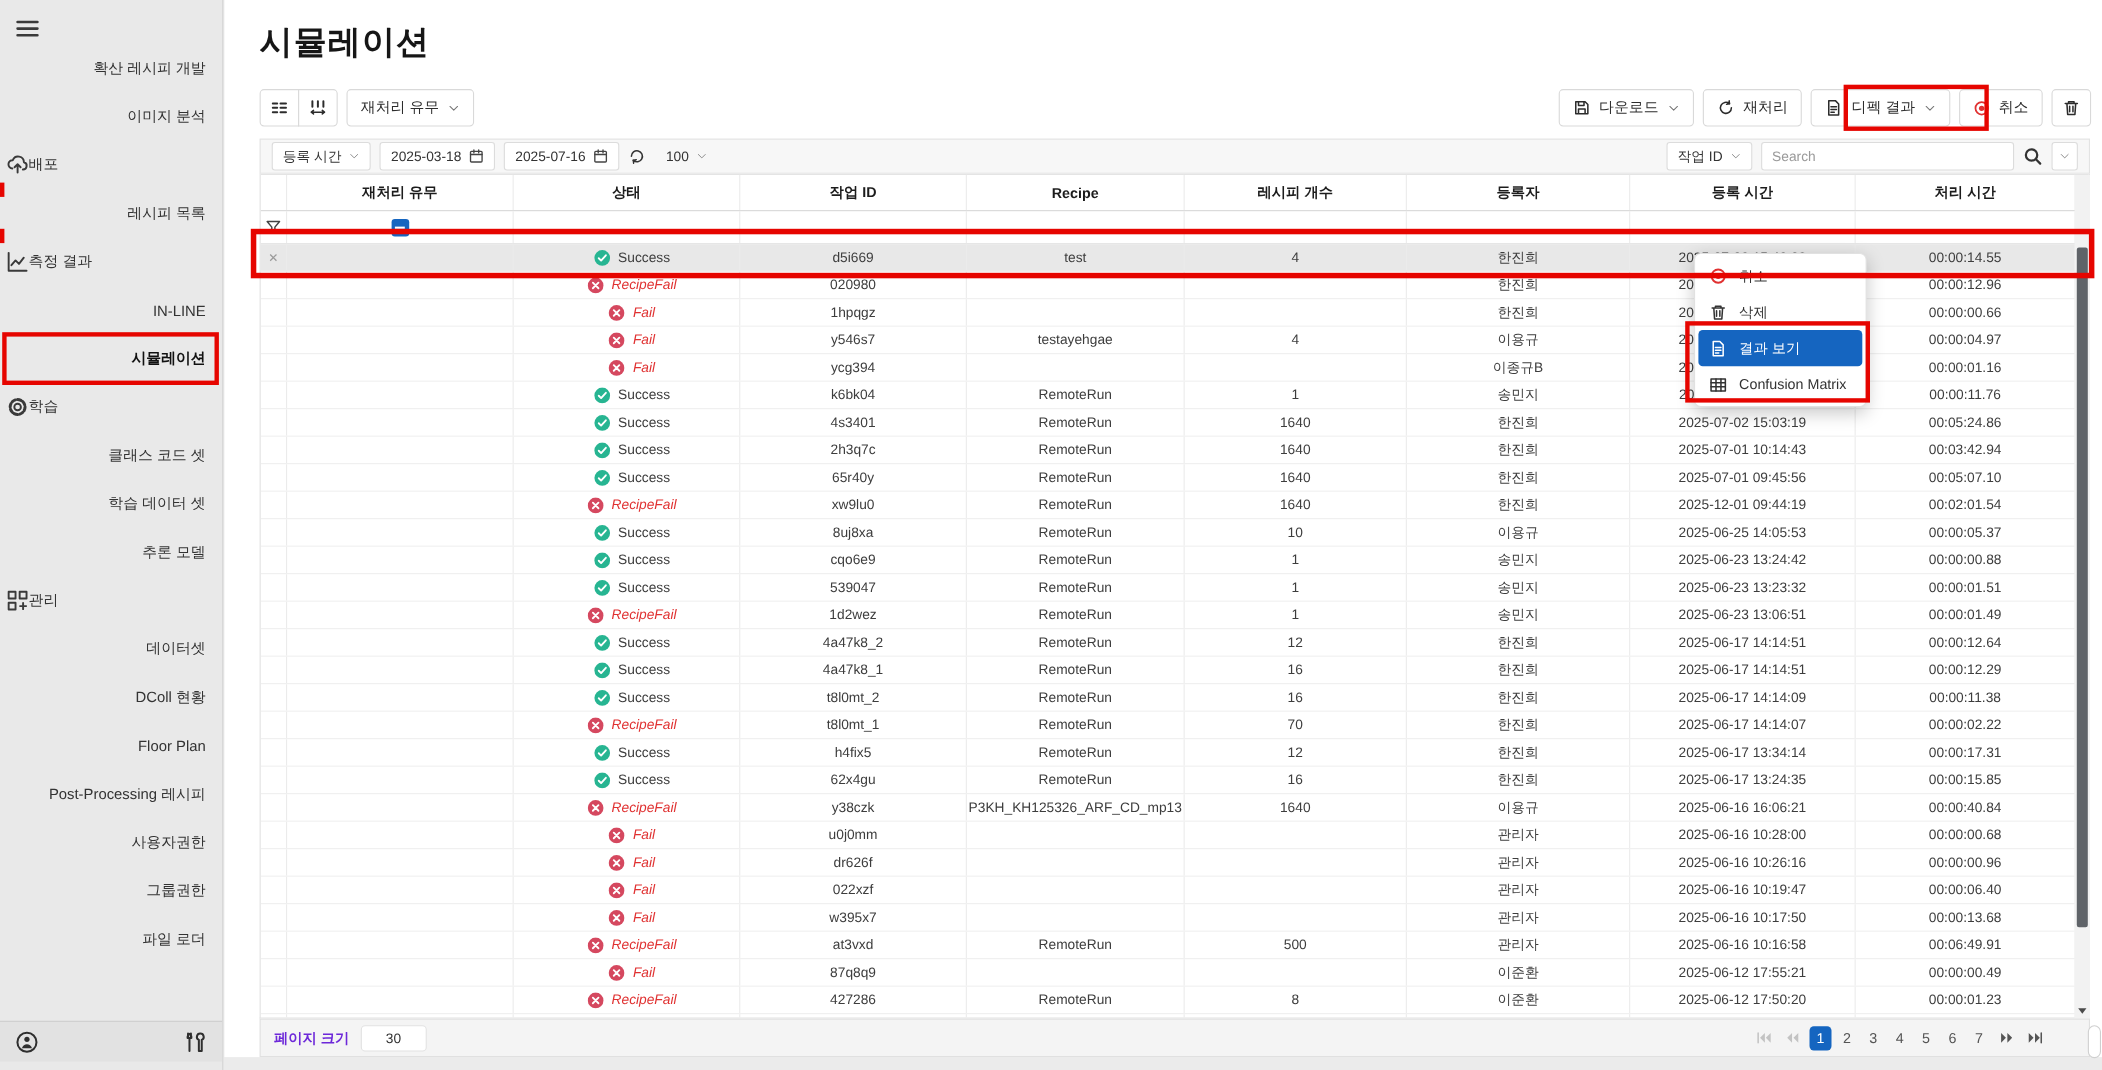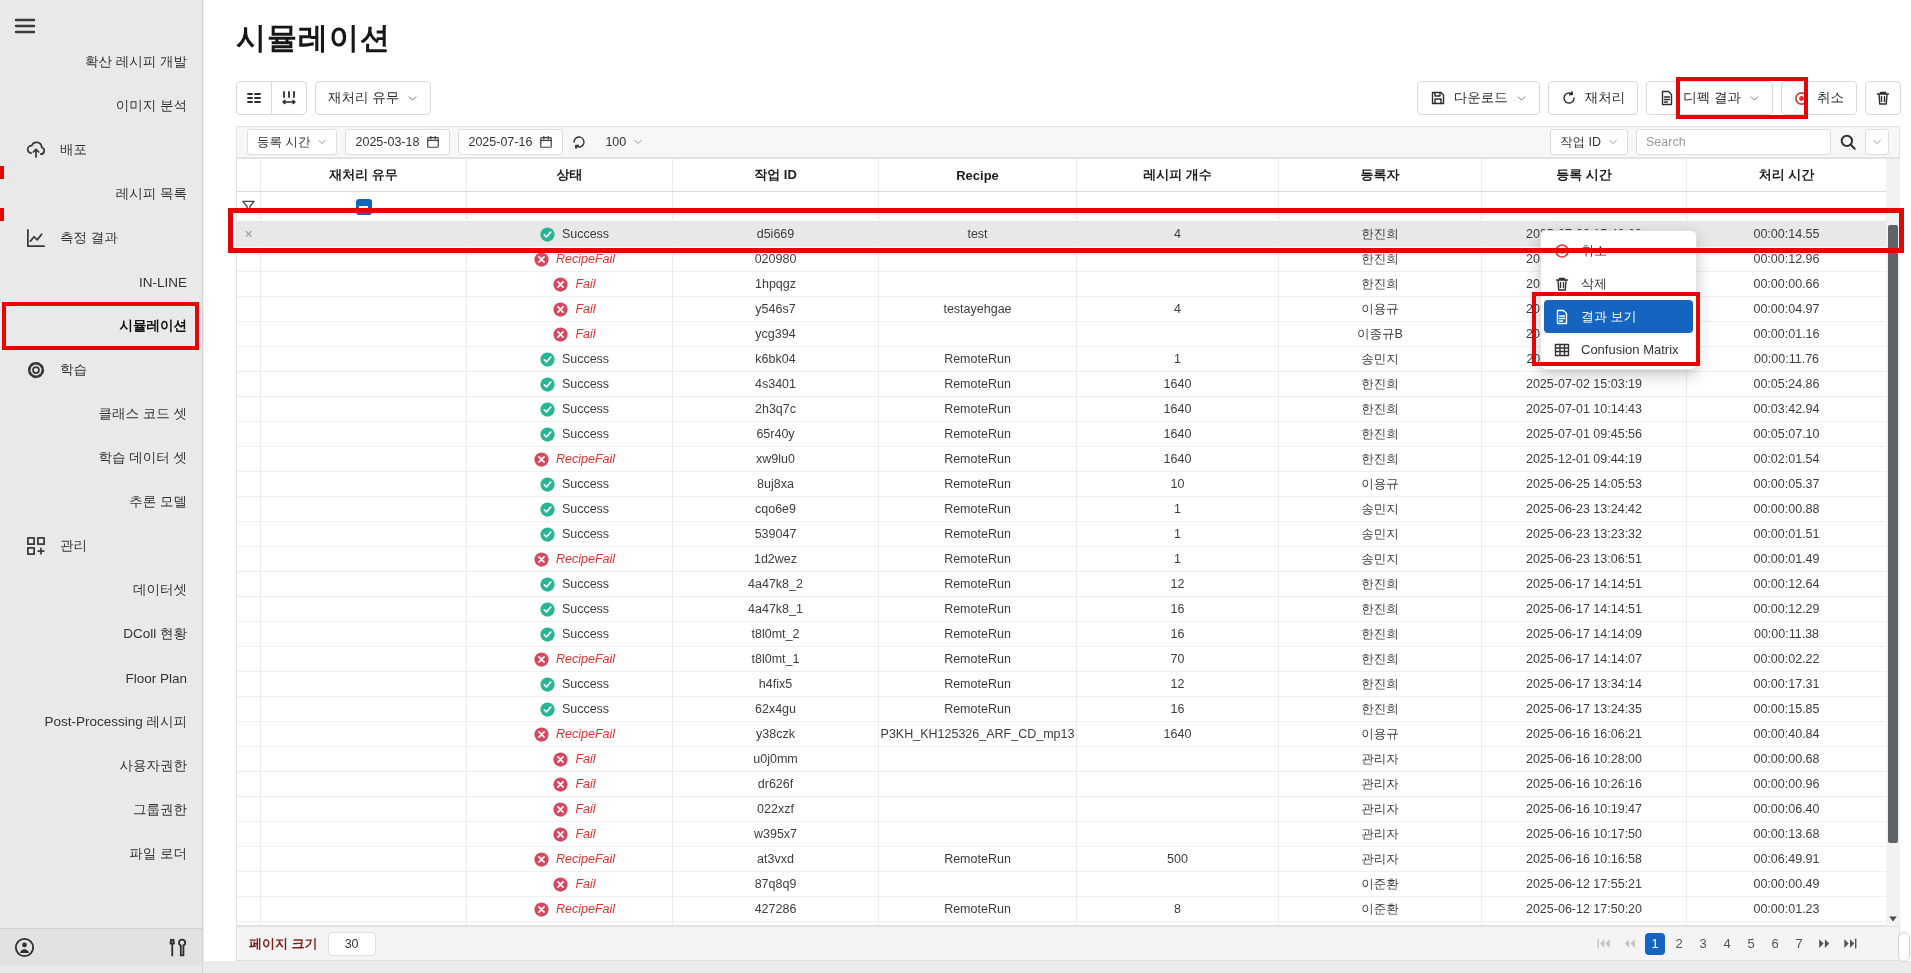--- a/index.html
+++ b/index.html
@@ -6,21 +6,21 @@
   html,body { width:1911px; height:973px; }
   body { position:relative; background:#ebebeb; font-family:"Liberation Sans","DejaVu Sans",sans-serif; color:#333; overflow:hidden; }
   svg { display:block; }
 
   
   #sidebar { position:absolute; left:0; top:0; width:203px; height:973px; background:#e9e9e9; border-right:1px solid #d4d4d4; }
   .hamburger { position:absolute; left:13px; top:14px; width:24px; height:24px; color:#3a3a3a; cursor:pointer; }
   #side-nav { position:absolute; top:40px; left:0; right:0; }
   .nav-row { height:44px; display:flex; align-items:center; font-size:13.5px; color:#333; cursor:pointer; }
   .nav-row.sub { justify-content:flex-end; padding-right:15px;padding-left:20px; }
-  .nav-row.group { padding-left:26px; gap:14px; }
+  .nav-row.group { padding-left:6px; }
   .nav-row.group .nav-ic { width:20px; height:20px; color:#3a3a3a; }
   .nav-row.selected { font-weight:bold; color:#111; }
   #side-footer { position:absolute; left:0; top:928px; width:100%; height:37px; background:#e2e2e2; border-top:1px solid #cfcfcf; display:flex; align-items:center; justify-content:space-between; padding:0 14px; }
   #side-footer .ft-ic { width:21px; height:21px; color:#2f2f2f; cursor:pointer; }
 
   
   #main { position:absolute; left:204px; top:0; width:1707px; height:961px; background:#fff; }
   #page-title { position:absolute; left:32px; top:18px; font-size:30px; font-weight:bold; color:#161616; letter-spacing:1px; }
 
   
@@ -34,21 +34,21 @@
   .icon-pair .btn:last-child { border-radius:0 4px 4px 0; margin-left:-1px; }
   .tb-right { margin-left:auto; display:flex; gap:8px; align-items:center; }
   .rec-ic { width:15px; height:15px; }
 
   
   #filterbar { position:absolute; left:32px; top:126px; width:1664px; height:32px; background:#f7f7f7; border:1px solid #e3e3e3; display:flex; align-items:center; padding:0 10px; gap:8px; }
   .fctl { display:inline-flex; align-items:center; gap:7px; height:26px; background:#fff; border:1px solid #dcdcdc; border-radius:3px; padding:0 9px; font-size:12.5px; color:#333; cursor:pointer; white-space:nowrap; }
   .fctl .chev { width:10px; height:10px; color:#888; }
   .fctl .b-ic { width:14px; height:14px; color:#444; }
   .bare-ic { width:16px; height:16px; color:#333; cursor:pointer; }
-  #search-input { width:195px; height:26px; border:1px solid #dcdcdc; border-radius:3px; background:#fff; padding:0 9px; font-size:12.5px; color:#333; font-family:inherit; }
+  #search-input { width:230px; height:26px; border:1px solid #dcdcdc; border-radius:3px; background:#fff; padding:0 9px; font-size:12.5px; color:#333; font-family:inherit; }
   #search-input::placeholder { color:#9a9a9a; }
 
   
   #grid { position:absolute; left:32px; top:158px; width:1664px; height:768px; border:1px solid #e2e2e2; border-top:none; overflow:hidden; background:#fff; }
   .trow { display:grid; grid-template-columns:24px 206px 206px 206px 198px 202px 203px 205px 200px; }
   .trow > div { border-right:1px solid #ebebeb; display:flex; align-items:center; justify-content:center; overflow:hidden; }
   #thead { height:34px; border-top:1px solid #e2e2e2; border-bottom:1px solid #d8d8d8; font-size:13px; font-weight:bold; color:#1c1c1c; }
   #tfilter { height:30px; border-bottom:1px solid #e4e4e4; }
   .brow { height:25px; border-bottom:1px solid #efefef; font-size:12.5px; color:#3d3d3d; cursor:default; }
   .brow.sel { background:#e8e8e8; }
@@ -60,22 +60,22 @@
   .chkbox::after { content:""; position:absolute; left:3.5px; top:7px; width:9px; height:2px; background:#fff; }
   .funnel-ic { width:15px; height:15px; color:#444; cursor:pointer; }
 
   
   #vscroll { position:absolute; left:1682px; top:159px; width:14px; height:767px; background:#f2f2f2; }
   #vthumb { position:absolute; left:2px; top:66px; width:10px; height:618px; background:#5f6368; border-radius:2px; }
   #vs-down { position:absolute; left:1px; bottom:2px; width:12px; height:10px; color:#4a4a4a; }
 
   
   #gfooter { position:absolute; left:32px; top:926px; width:1664px; height:35px; background:#f4f4f4; border:1px solid #e0e0e0; display:flex; align-items:center; padding:0 12px; }
-  #page-size-label { font-size:13px; font-weight:bold; color:#7f1d1d; }
-  #page-size-value { margin-left:10px; width:48px; height:24px; background:#fff; border:1px solid #e2e2e2; border-radius:4px; display:flex; align-items:center; justify-content:center; font-size:12.5px; color:#333; cursor:pointer; }
+  #page-size-label { font-size:13px; font-weight:bold; color:#6d28d9; }
+  #page-size-value { margin-left:10px; width:60px; height:24px; background:#fff; border:1px solid #e2e2e2; border-radius:4px; display:flex; align-items:center; justify-content:center; font-size:12.5px; color:#333; cursor:pointer; }
   #pager { margin-left:auto; display:flex; align-items:center; gap:4px; margin-right:26px; }
   .pg-arrow { width:22px; height:22px; display:flex; align-items:center; justify-content:center; cursor:pointer; }
   .pg-arrow svg { width:14px; height:11px; }
   .pg-arrow.dis { color:#c3c3c3; }
   .pg-arrow.en { color:#555; }
   .pg-num { min-width:20px; height:22px; display:flex; align-items:center; justify-content:center; font-size:13px; color:#555; border-radius:4px; cursor:pointer; padding:0 3px; }
   .pg-num.cur { background:#1565c0; color:#fff; }
 
   
   #ctx-menu { position:absolute; left:1540px; top:230px; width:157px; background:#fff; border:1px solid #e1e1e1; border-radius:6px; box-shadow:0 5px 16px rgba(0,0,0,.22); padding:3px; z-index:40; }

